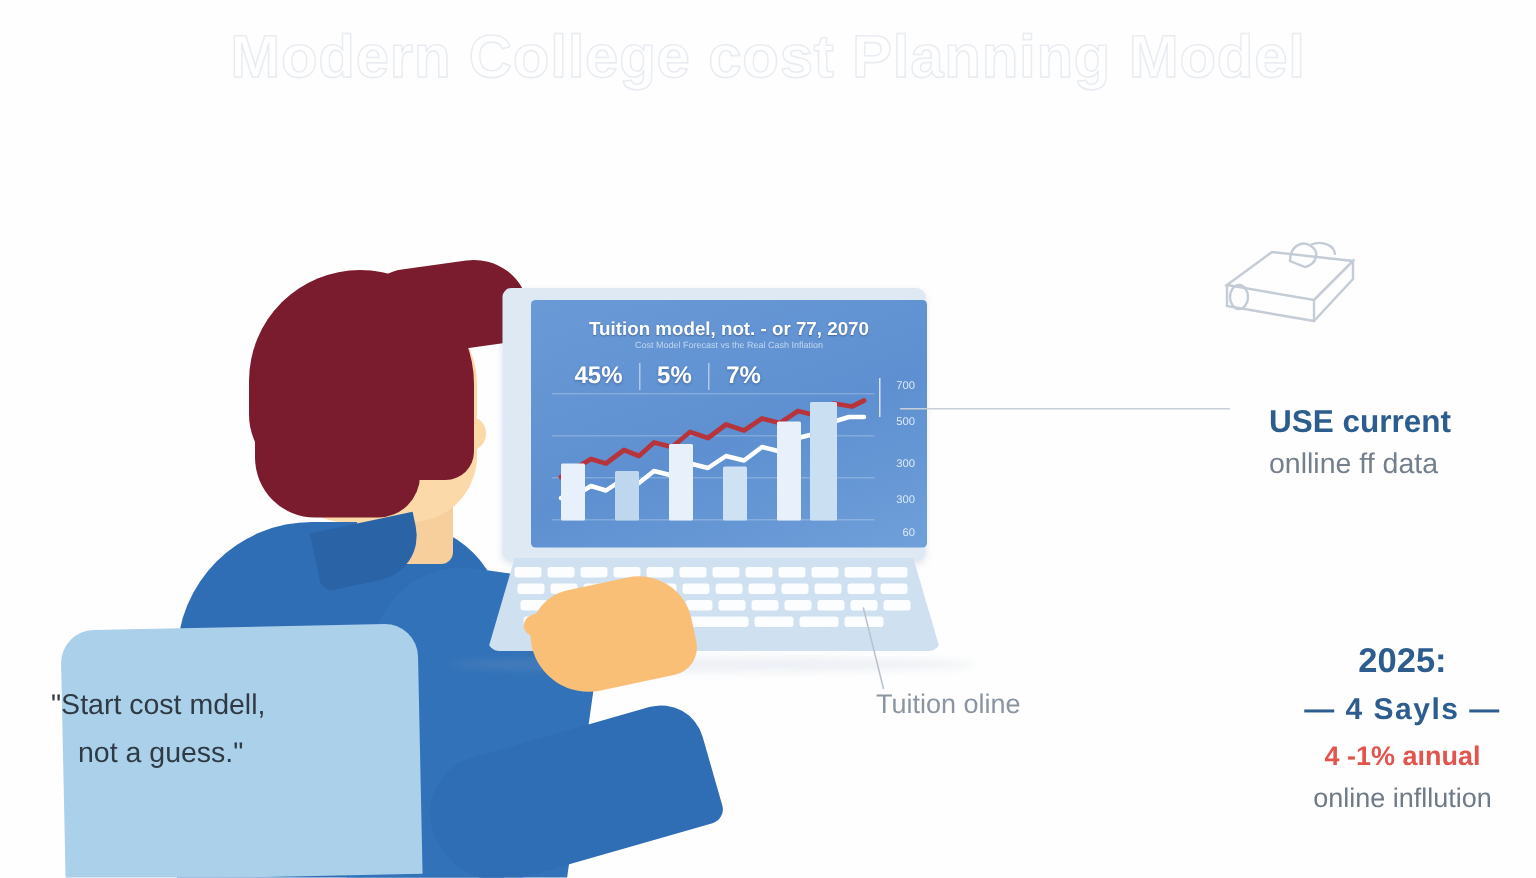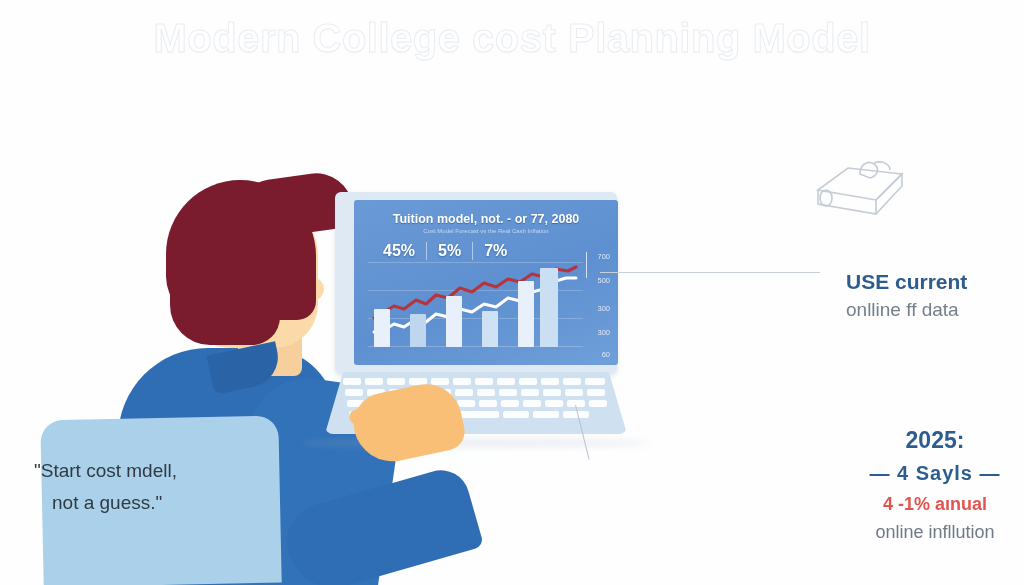--- a/index.html
+++ b/index.html
@@ -198,21 +198,21 @@
     <div class="l1">"Start cost mdell,</div>
     <div class="l2">not a guess."</div>
   </div>
 
   <div class="desk-shadow"></div>
 
   <div class="laptop">
     <div class="lid">
       <div class="screen">
 
-        <div class="s-title">Tuition model, not. - or 77, 2080</div>
+        <div class="s-title">Tuition model, not. - or 77, 2070</div>
         <div class="s-sub">Cost Model Forecast vs the Real Cash Inflation</div>
 
         <div class="stats">
           <span class="stat">45%</span>
           <span class="stat-div"></span>
           <span class="stat">5%</span>
           <span class="stat-div"></span>
           <span class="stat">7%</span>
         </div>
 
@@ -294,20 +294,21 @@
 
   <div class="hand"></div>
   <div class="finger" style="left:348px;top:404px;width:46px;height:14px;transform:rotate(-22deg);"></div>
   <div class="finger" style="left:356px;top:418px;width:52px;height:14px;transform:rotate(-14deg);"></div>
   <div class="finger" style="left:360px;top:430px;width:50px;height:14px;transform:rotate(-6deg);"></div>
 
   <div class="conn-top"></div>
   <div class="conn-bot"></div>
 
   <div style="position:absolute;left:584px;top:455px;width:180px;font-size:18px;line-height:28px;color:#8a95a1;">
+    <div>Tuition oline</div>
   </div>
 
   <div class="icon-box">
     <svg width="110" height="74" viewBox="0 0 110 74" fill="none" stroke="#c4ccd6" stroke-width="1.6">
       <path d="M12 38 L42 16 L96 22 L70 48 Z"></path>
       <path d="M12 38 L12 52 L70 62 L70 48"></path>
       <path d="M70 48 L96 22 L96 34 L70 62"></path>
       <ellipse cx="20" cy="46" rx="6" ry="8"></ellipse>
       <path d="M54 22 C54 12, 62 8, 68 12 C74 16, 72 24, 64 26 Z"></path>
       <path d="M68 11 C76 8, 84 12, 84 18"></path>

